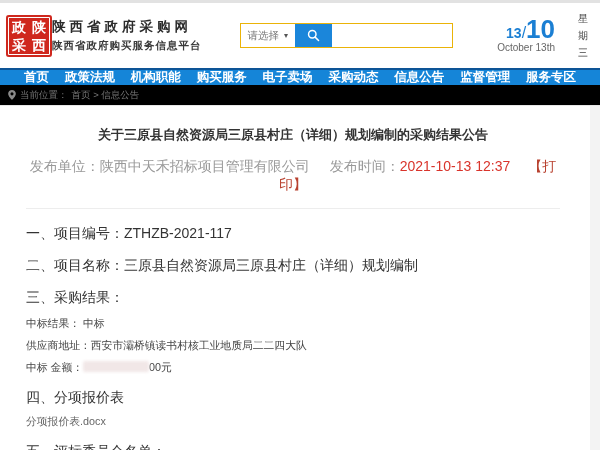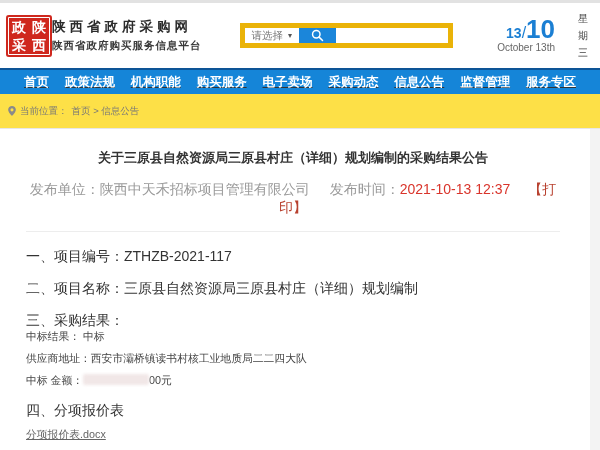--- a/index.html
+++ b/index.html
@@ -13,62 +13,62 @@
   .header { height:65px; background:#fff; display:flex; align-items:center; padding:0 8px 0 6px; }
   .seal { width:46px; height:42px; background:#cf271d; border-radius:3px; display:grid;
           grid-template-columns:1fr 1fr; box-shadow:inset 0 0 0 2px #cf271d, inset 0 0 0 3px #fff;
           padding:3px; flex:0 0 auto; }
   .seal span { color:#fff; font-weight:bold; font-size:14px; line-height:18px; text-align:center; }
   .brand { }
   .brand-title { font-size:13.5px; font-weight:bold; color:#2b2b2b; letter-spacing:4px; }
   .brand-sub { font-size:10.5px; font-weight:bold; color:#3a3a3a; margin-top:3px; letter-spacing:1px; }
 
   .searchbox { display:flex; align-items:stretch; height:25px; width:213px; margin-left:38px;
-               border:5px solid #eab308; background:#fff; flex:0 0 auto; }
+               border:1px solid #eab308; background:#fff; flex:0 0 auto; }
   .search-select { display:flex; align-items:center; gap:5px; padding:0 7px; font-size:10.5px; color:#777;
                    border-right:0; cursor:pointer; white-space:nowrap; }
   .caret { font-size:8px; color:#555; }
   .search-input { flex:1; border:0; outline:0; font-size:10.5px; color:#333; padding:0 4px;
                   font-family:"Liberation Sans","DejaVu Sans",sans-serif; min-width:0; }
   .search-input::placeholder { color:#aaa; }
   .search-btn { width:37px; background:#1b86da; border:0; display:flex; align-items:center;
                 justify-content:center; cursor:pointer; }
 
   .datebox { margin-left:auto; display:flex; align-items:center; gap:20px; padding-right:4px; }
   .date-nums { text-align:right; }
   .date-line { color:#1b7fd3; line-height:22px; white-space:nowrap; }
   .d-day { font-size:14px; font-weight:bold; }
   .d-sep { font-size:16px; }
   .d-month { font-size:26px; font-weight:bold; }
   .date-en { font-size:10px; color:#666; margin-top:-2px; text-align:center; }
   .weekday { width:13px; font-size:10px; color:#444; line-height:17px; word-break:break-all;
              text-align:right; }
 
   
-  .nav { height:26px; background:#1585d8; border-top:2px solid #0d5496; display:flex;
-         align-items:center; justify-content:space-between; padding:0 24px;text-decoration:underline; }
+  .nav { height:17px; background:#1585d8; border-top:2px solid #0d5496; display:flex;
+         align-items:center; justify-content:space-between; padding:0 24px; }
   .nav-item { color:#fff; font-size:12.5px; font-weight:bold; white-space:nowrap; cursor:pointer; }
 
   
-  .breadcrumb { height:35px; background:#fde047; border-bottom:1px solid #e7e7e7; display:flex;
+  .breadcrumb { height:21px; background:#000000; border-bottom:1px solid #e7e7e7; display:flex;
                 align-items:center; padding:0 8px; font-size:9.5px; color:#777; gap:4px; }
 
   
   .content { background:#fff; width:590px; min-height:325px; padding:20px 30px 10px 26px; }
   .article-title { text-align:center; font-size:13px; font-weight:bold; color:#333; }
   .meta { text-align:center; font-size:14px; color:#999; margin-top:14px; }
   .meta .red { color:#d9342b; }
   .meta .print { color:#b8412f; margin-left:14px; cursor:pointer; }
   .meta .publisher { margin-right:16px; color:#999; }
   .divider { border-bottom:1px solid #ededed; margin:14px 0 16px 0; }
 
   .line { font-size:10.8px; color:#444; }
   .line.head { font-size:14px; font-weight:normal; color:#333; }
-  .mb14 { margin-bottom:14px; } .mb10 { } .mb8 { margin-bottom:8px; }
-  .attach { color:#666;text-decoration:underline; }
+  .mb14 { margin-bottom:14px; } .mb10 { margin-bottom:10px; } .mb8 { margin-bottom:8px; }
+  .attach { color:#666; }
   .redaction { display:inline-block; width:66px; height:11px; background:#f1e7e7;
                border-radius:2px; filter:blur(1.5px); vertical-align:-1px; }
 </style>
 </head>
 <body>
 
 <div class="top-strip"></div>
 
 <div class="header">
   <div class="seal">

